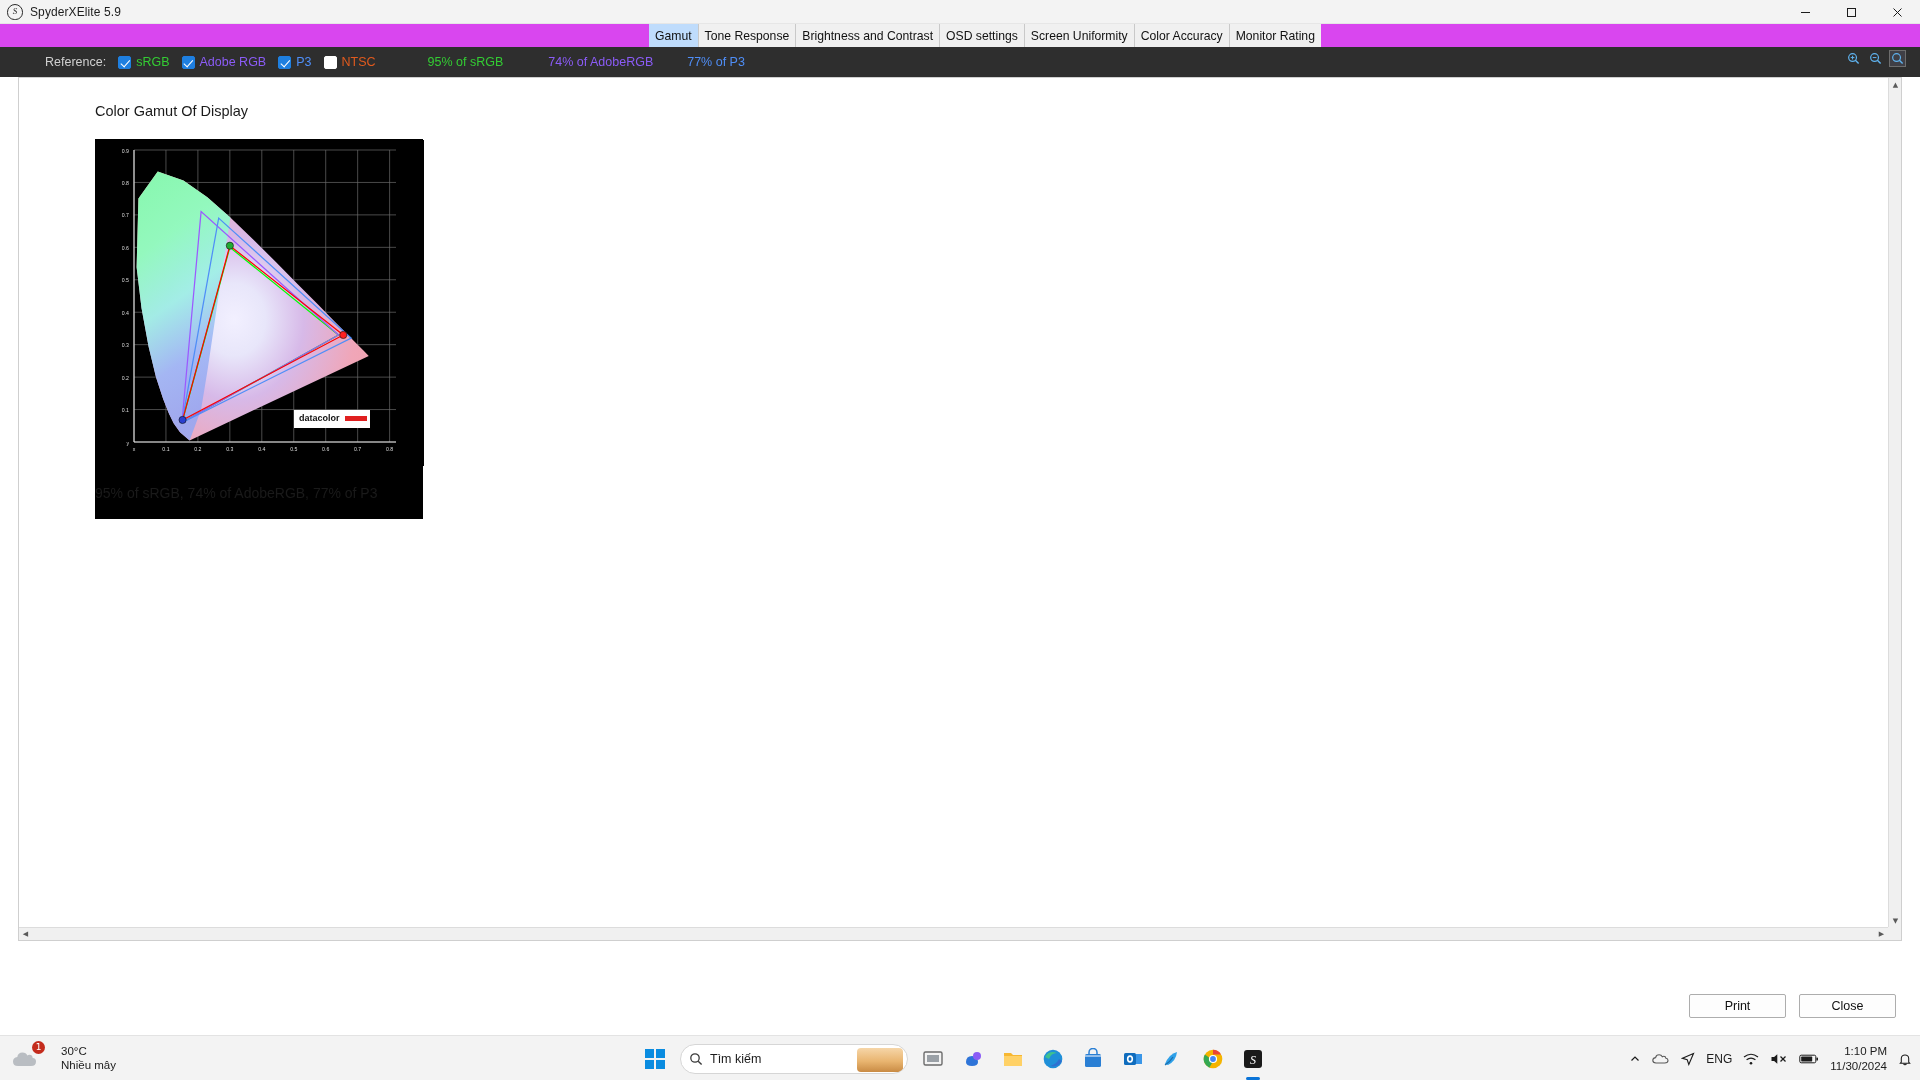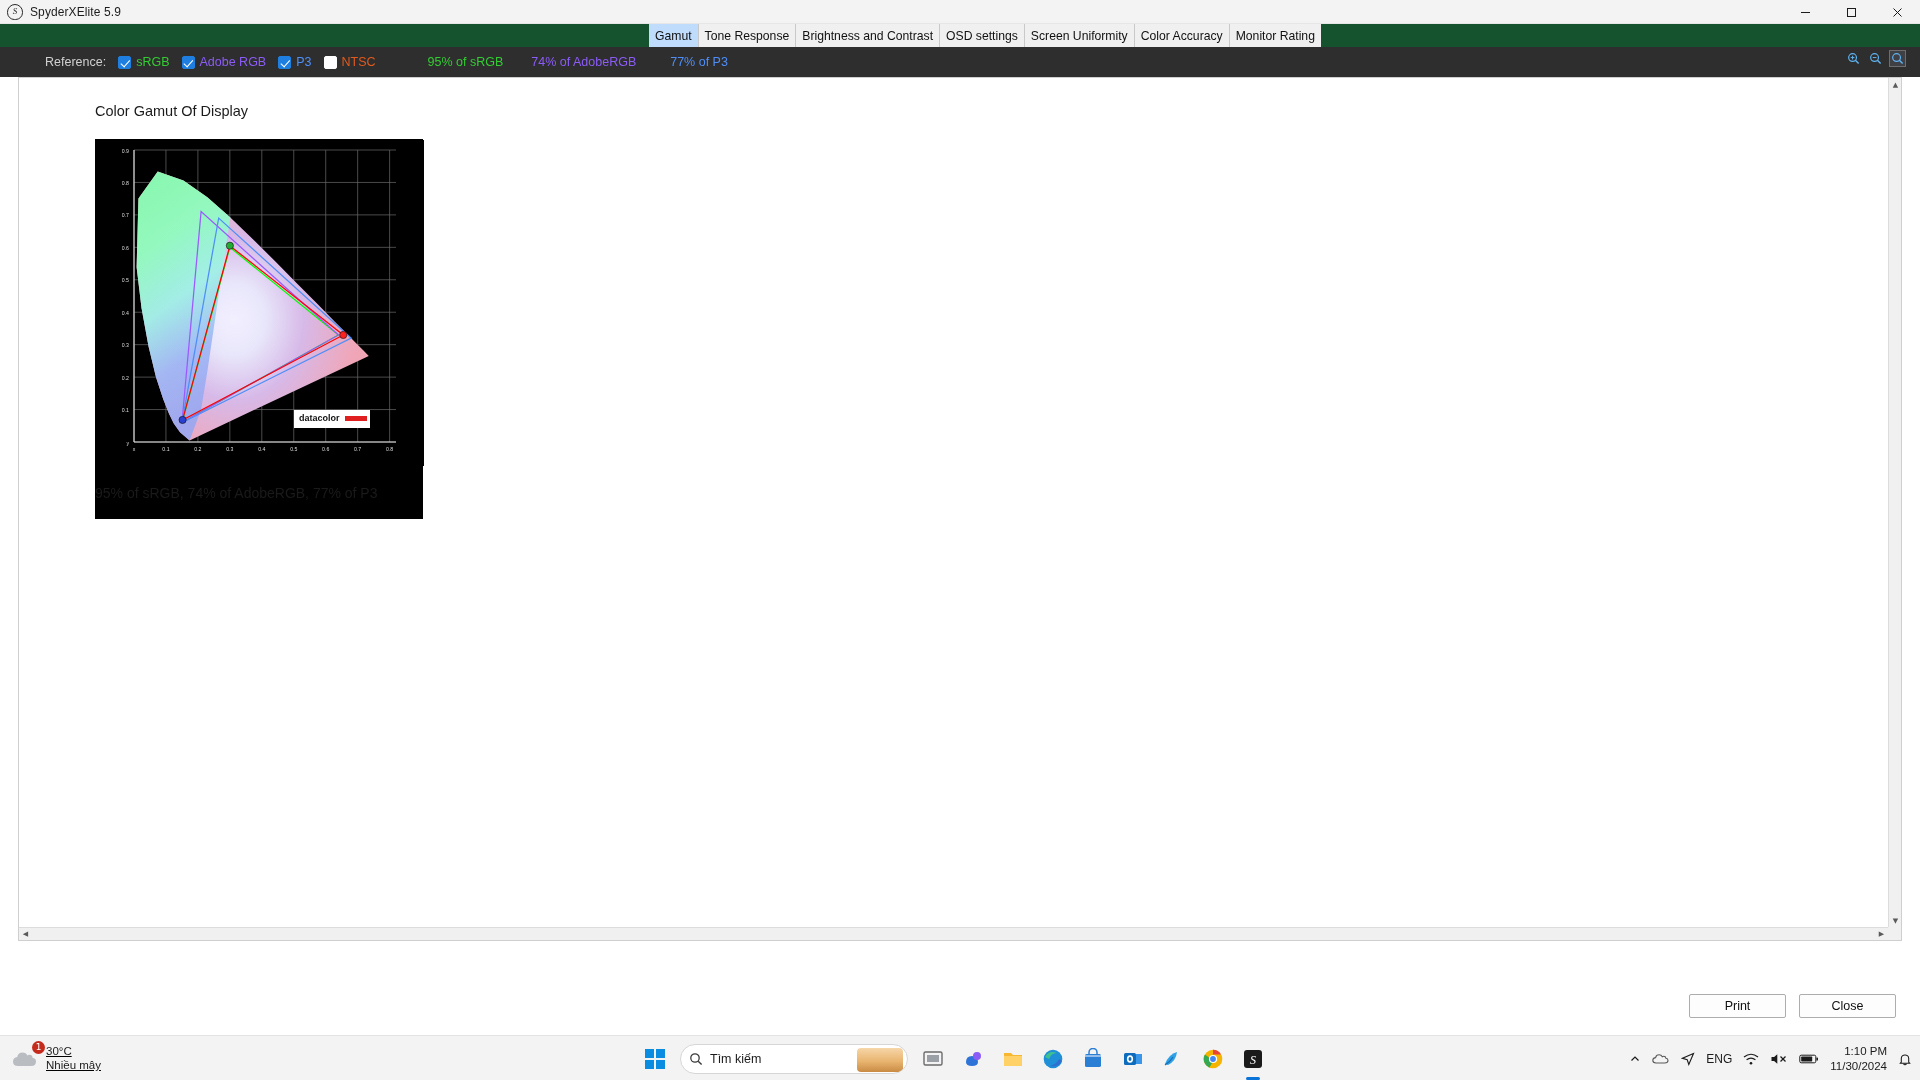--- a/index.html
+++ b/index.html
@@ -27,21 +27,21 @@
   .win-buttons { position: absolute; right: 0; top: 0; height: 24px; display: flex; }
   .win-btn {
     width: 46px; height: 24px; display: flex; align-items: center; justify-content: center;
     font-size: 11px; color: #1c1c1c; font-family: "DejaVu Sans", sans-serif;
   }
   .win-btn svg { display:block; }
 
   
   .tabstrip {
     position: absolute; top: 24px; left: 0; width: 1920px; height: 23px;
-    background: #14532d;
+    background: #d946ef;
   }
   .tabs {
     position: absolute; left: 649px; top: 0; height: 23px;
     display: flex; align-items: stretch; background: #f0f0f0;
   }
   .tab {
     display: flex; align-items: center; padding: 0 6px;
     font-size: 12.2px; color: #111; background: #f0f0f0;
     border-right: 1px solid #c9c9c9; white-space: nowrap;
   }
@@ -62,21 +62,21 @@
   .cbx.on { background: #1e7fe0; border: 1px solid #1e7fe0; }
   .cbx.on::after {
     content: ""; position: absolute; left: 3.6px; top: 1.2px;
     width: 4px; height: 7.5px; border: solid #fff; border-width: 0 1.7px 1.7px 0;
     transform: rotate(42deg);
   }
   .cbx.off { background: #ffffff; border: 1px solid #ffffff; }
   .ref-item .name { font-size: 12.5px; white-space: nowrap; }
   .pct { font-size: 12.5px; white-space: nowrap; }
   .pct.p1 { margin-left: 52px; }
-  .pct.p2 { margin-left: 28px; }
+  .pct.p2 { margin-left: 45px; }
   .pct.p3 { margin-left: 34px; }
 
   .zoom-tools { position: absolute; right: 14px; top: 50px; display: flex; gap: 5px; }
   .ztool {
     width: 17px; height: 17px; display: flex; align-items: center; justify-content: center;
     background: #2e2e2e; border: 1px solid transparent;
   }
   .ztool.sel { background: #3f3f46; border: 1px solid #6d6d6d; }
 
   
@@ -130,21 +130,21 @@
     position: absolute; left: 0; top: 1035px; width: 1920px; height: 45px;
     background: #f3f3f3; border-top: 1px solid #e3e3e3;
   }
   .weather { position: absolute; left: 10px; top: 5px; display: flex; align-items: center; }
   .weather .wicon { position: relative; width: 34px; height: 34px; }
   .weather .badge {
     position: absolute; left: 22px; top: 0; width: 13px; height: 13px; border-radius: 50%;
     background: #c42b1c; color: #fff; font-size: 9px; line-height: 13px; text-align: center;
     font-family: "DejaVu Sans", sans-serif;
   }
-  .weather .wtext { margin-left: 2px; line-height: 1.25; text-decoration: underline; }
+  .weather .wtext { margin-left: 17px; line-height: 1.25; }
   .weather .wtop { font-size: 11.5px; color: #1b1b1b; }
   .weather .wbot { font-size: 11.5px; color: #1b1b1b; }
 
   .tb-center { position: absolute; left: 640px; top: 0; height: 45px; display: flex; align-items: center; gap: 10px; }
   .tb-icon { width: 30px; height: 30px; display: flex; align-items: center; justify-content: center; }
   .searchbox {
     width: 228px; height: 30px; background: #ffffff; border: 1px solid #d6d6d6;
     border-radius: 16px; display: flex; align-items: center; padding: 0 8px; gap: 7px;
     position: relative; overflow: hidden;
   }

